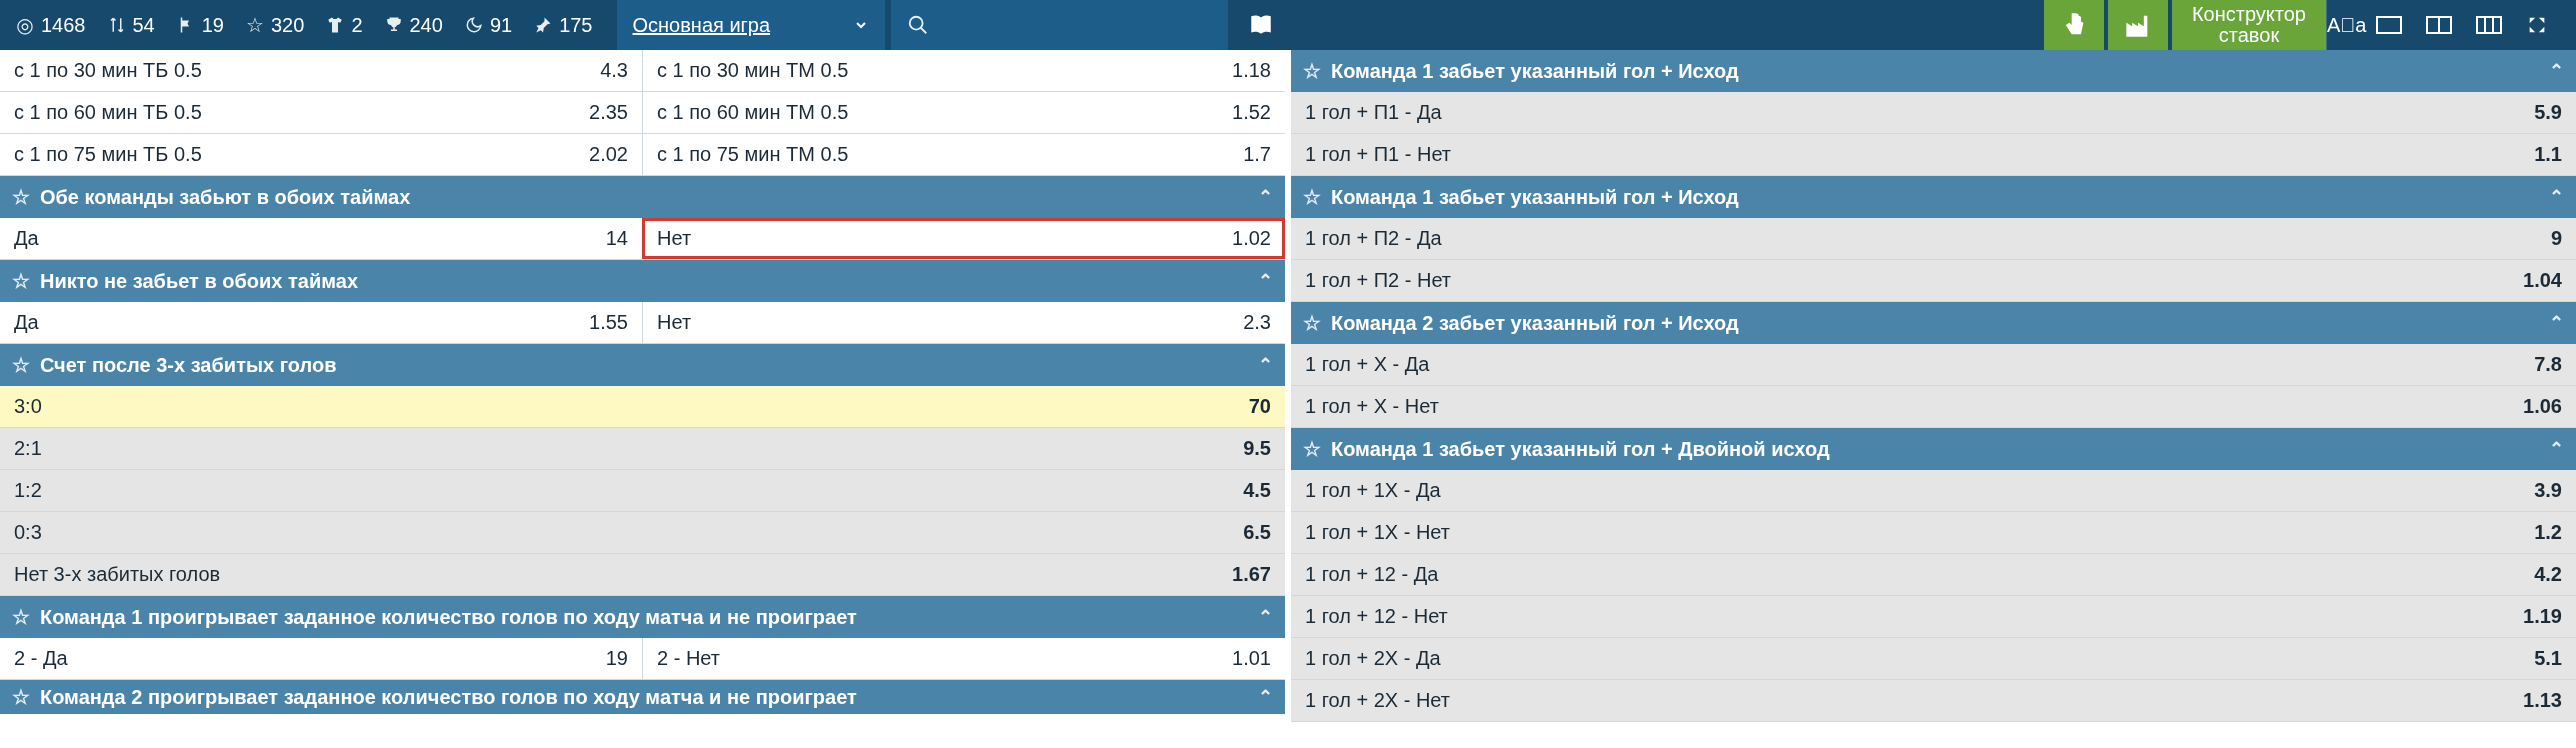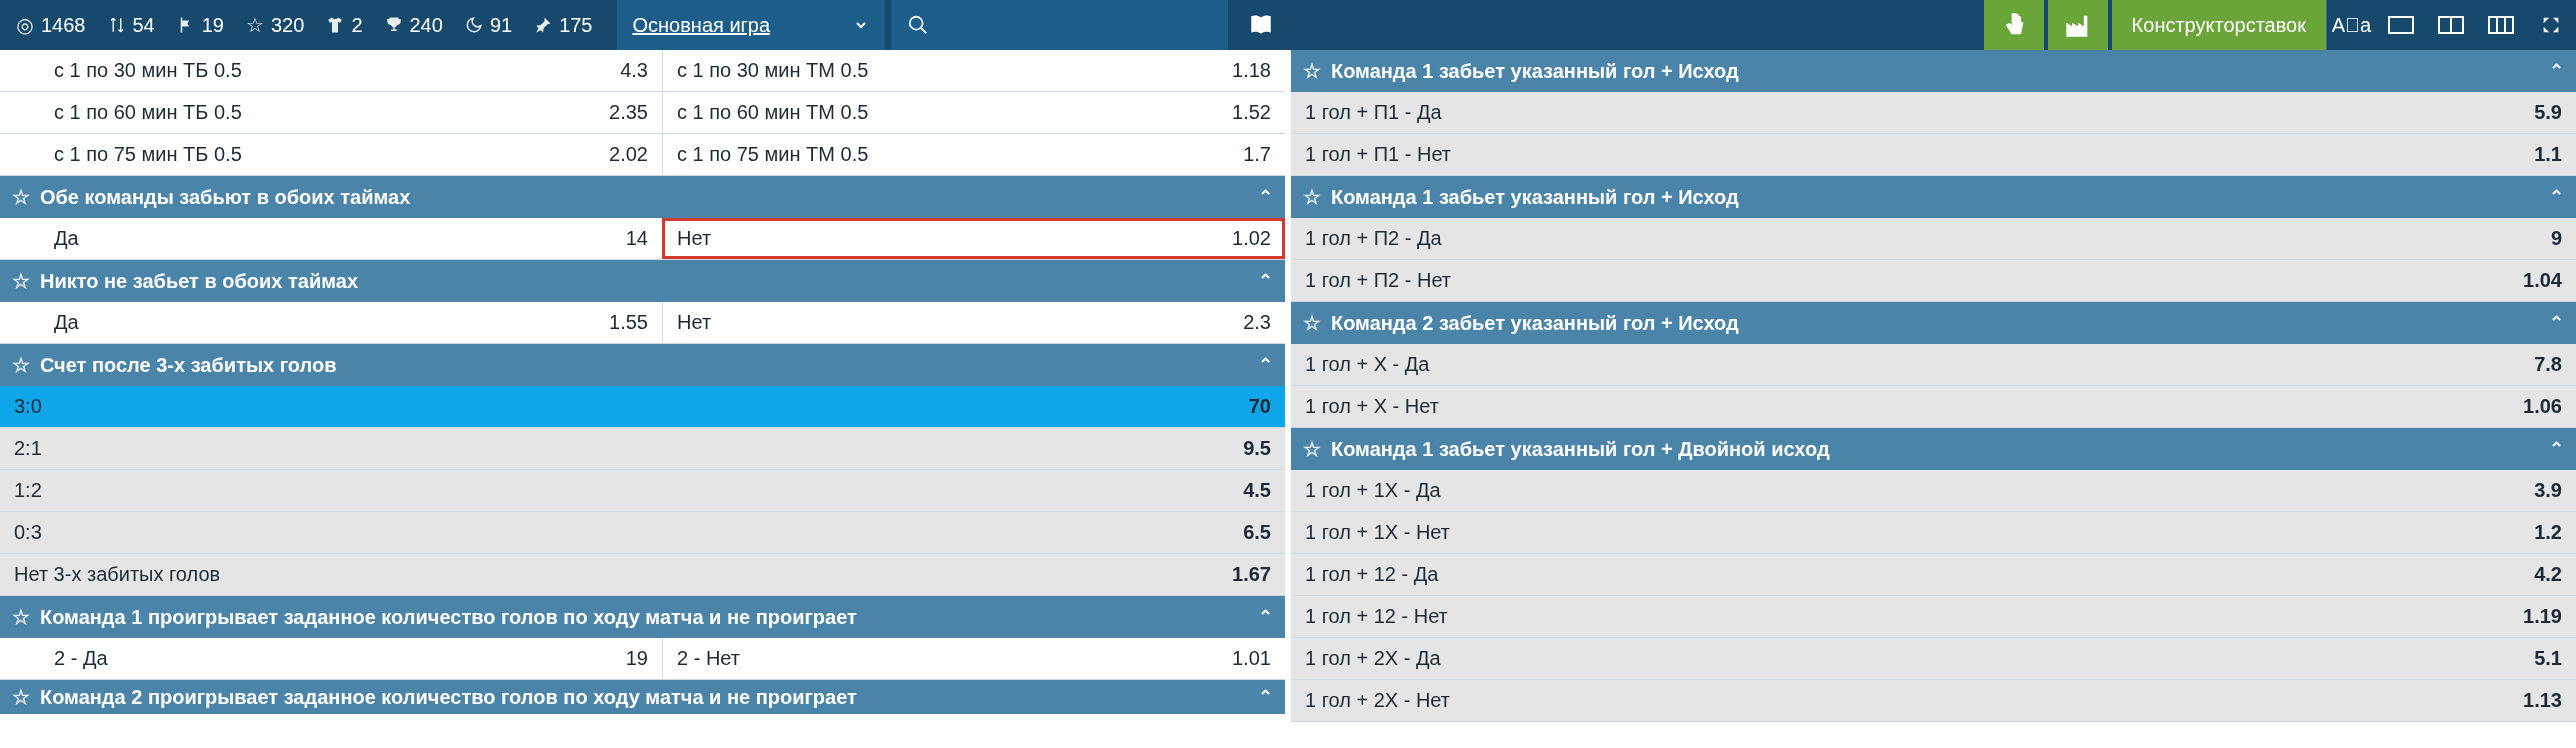--- a/index.html
+++ b/index.html
@@ -55,23 +55,23 @@
     display:flex; align-items:center; padding:0 20px; cursor:pointer;
   }
   .spacer { flex: 1; }
 
   .right-tools { display:flex; align-items:stretch; }
   .green-btn {
     background:#6aa53a;
     display:flex; align-items:center; justify-content:center;
     padding:0 16px; margin-left:4px; cursor:pointer;
   }
-  .green-btn.wide { flex-direction:row; line-height:1.05; font-size:20px; padding:2px 20px; }
+  .green-btn.wide { flex-direction:column; line-height:1.05; font-size:20px; padding:2px 20px; }
   .tool-ic {
-    display:flex; align-items:center; justify-content:center;
+    display:flex; align-items:center; 
     width:50px; cursor:pointer;
   }
   .tool-ic.sep { border-left:1px solid rgba(255,255,255,.2); }
 
   
   .cols { display:flex; height:calc(748px - 50px); }
   .col { flex:1; display:flex; flex-direction:column; overflow:hidden; }
   .col + .col { margin-left:0; }
 
   
@@ -95,31 +95,30 @@
   
   .row-full {
     display:flex; align-items:center;
     height:42px;
     border-bottom:1px solid #cfd9e0;
     background:#e5e5e5;
     font-size:20px;
     color:#1b2a36;
     cursor:pointer;
   }
-  .row-full.alt { background:#0ea5e9; }
+  .row-full.alt { background:#fef9c3; }
   .row-full .lbl { flex:1; padding:0 14px; }
   .row-full .odd {
     width:89px; text-align:right; padding:0 14px;
     font-weight:bold; color:#1b2a36;
   }
 
   .row-pair {
     display:flex; height:42px;
     border-bottom:1px solid #cfd9e0;
-    padding-left:40px;
   }
   .row-pair .cell {
     flex:1; display:flex; align-items:center;
     background:#fff; cursor:pointer;
     font-size:20px; color:#1b2a36;
   }
   .row-pair .cell + .cell { border-left:1px solid #cfd9e0; }
   .row-pair .cell .lbl { flex:1; padding:0 14px; }
   .row-pair .cell .odd { width:89px; text-align:right; padding:0 14px; font-weight:normal; }
   .row-pair .cell.hl { outline:3px solid #d23a2f; outline-offset:-3px; }

